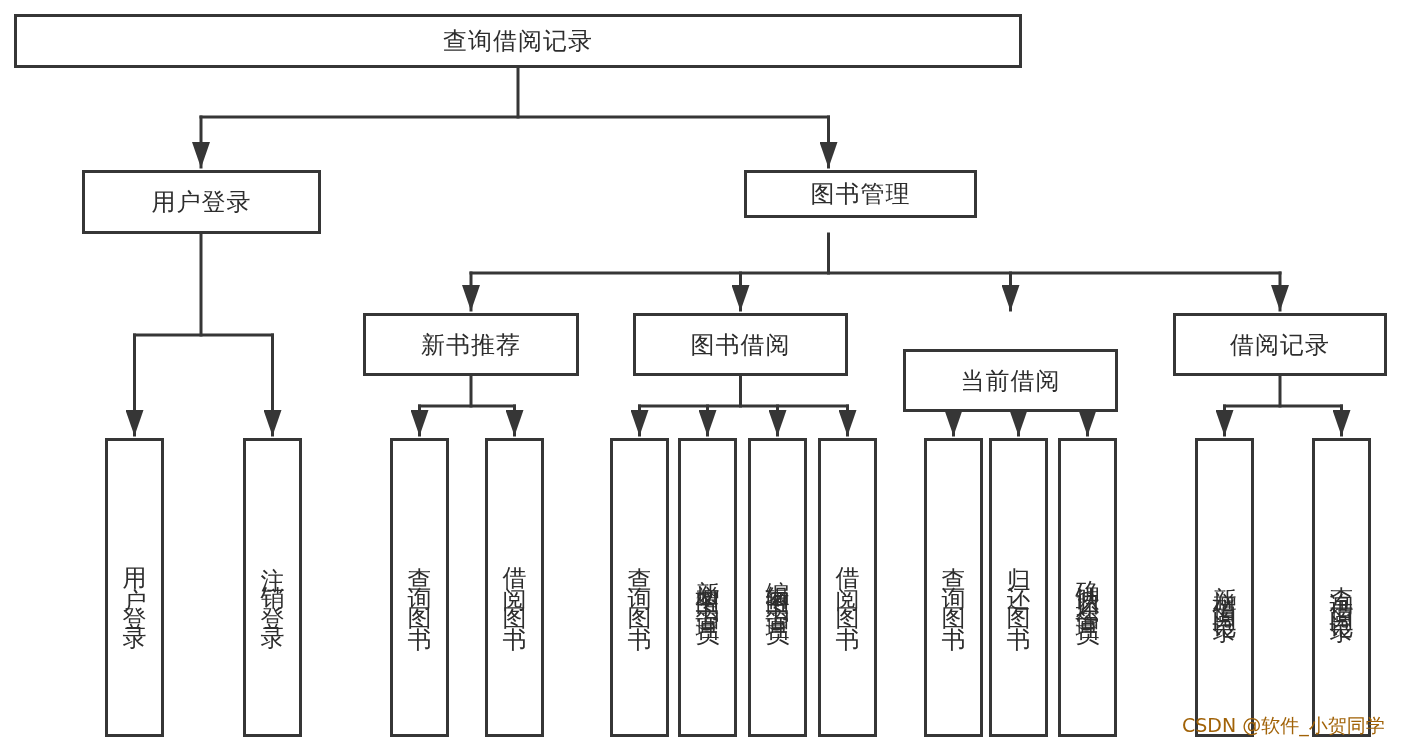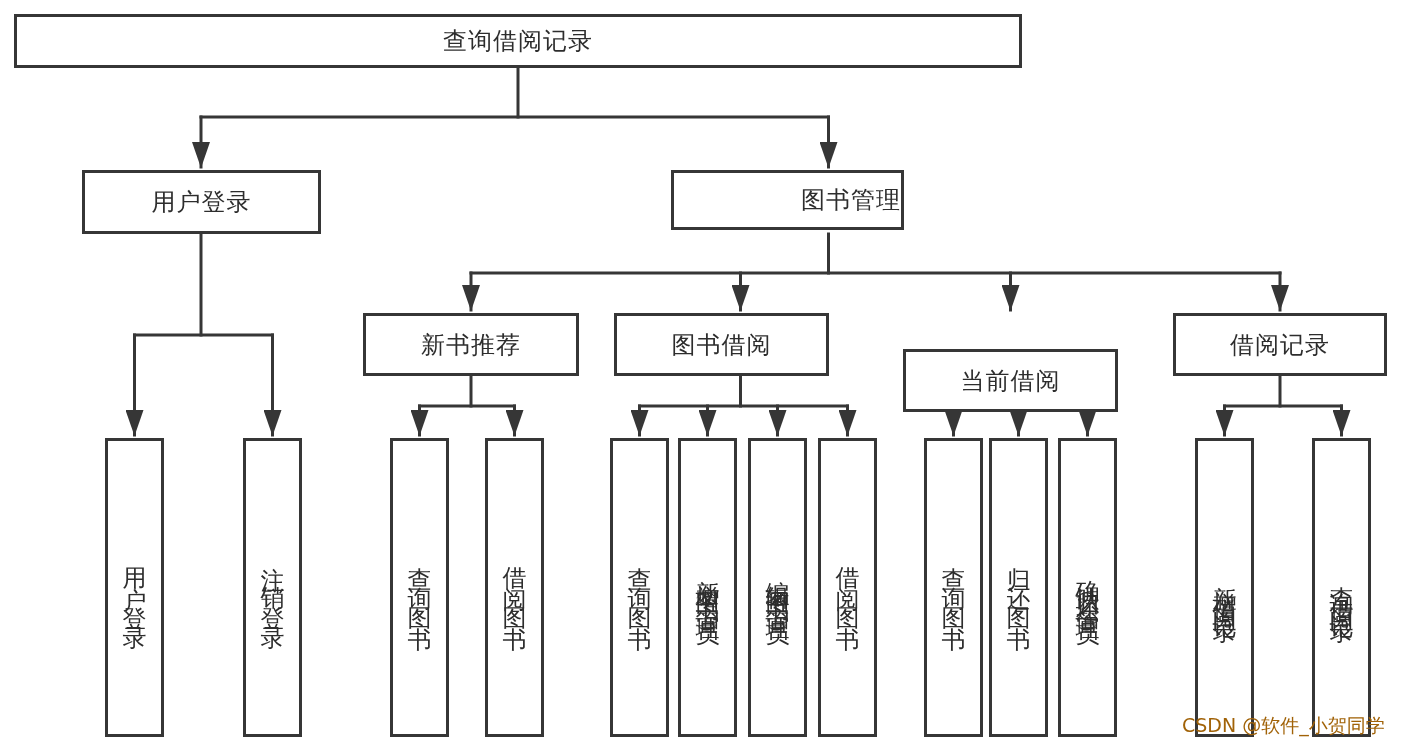--- a/index.html
+++ b/index.html
@@ -91,28 +91,28 @@
     <line x1="1341.5" y1="406" x2="1341.5" y2="435" marker-end="url(#arrow)"></line>
   </svg>
 
   <div class="box" style="left:14px;top:14px;width:1008px;height:54px;">
     <span class="hlabel">查询借阅记录</span>
   </div>
 
   <div class="box" style="left:82px;top:170px;width:239px;height:64px;">
     <span class="hlabel">用户登录</span>
   </div>
-  <div class="box" style="left:671px;top:170px;width:233px;height:60px;justify-content:flex-end;">
+  <div class="box" style="left:744px;top:170px;width:233px;height:48px;">
     <span class="hlabel">图书管理</span>
   </div>
 
   <div class="box" style="left:363px;top:313px;width:216px;height:63px;">
     <span class="hlabel">新书推荐</span>
   </div>
-  <div class="box" style="left:614px;top:313px;width:215px;height:63px;align-items:center;">
+  <div class="box" style="left:633px;top:313px;width:215px;height:63px;align-items:center;">
     <span class="hlabel">图书借阅</span>
   </div>
   <div class="box" style="left:903px;top:313px;width:215px;height:63px;margin-top:36px;">
     <span class="hlabel">当前借阅</span>
   </div>
   <div class="box" style="left:1173px;top:313px;width:214px;height:63px;font-family:Liberation Mono, monospace;">
     <span class="hlabel">借阅记录</span>
   </div>
 
   <div class="box leaf" style="left:105px;">

